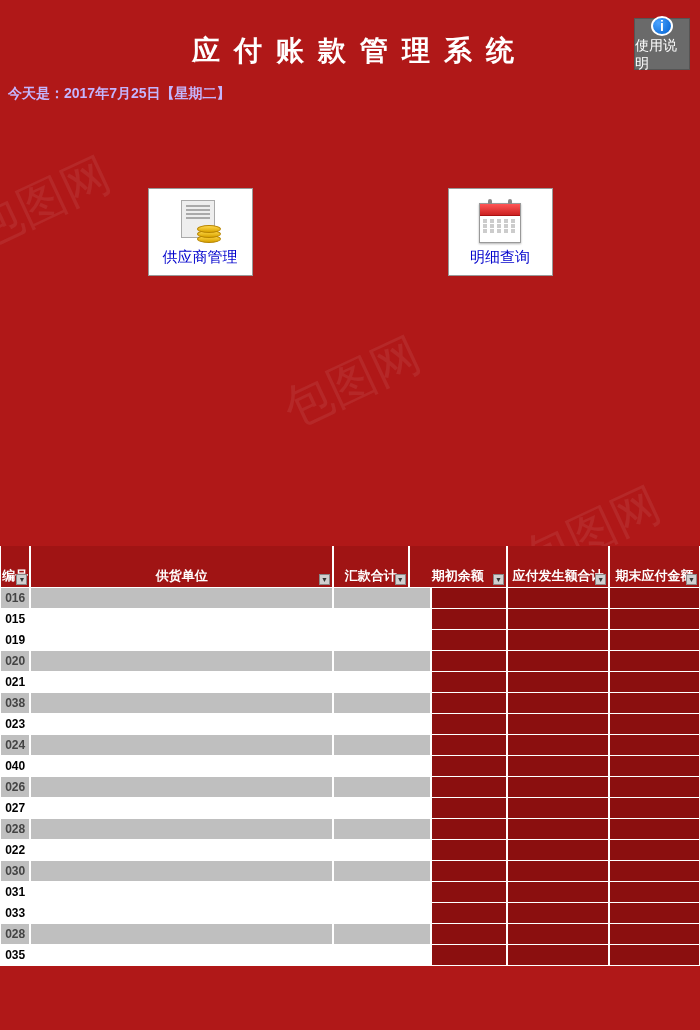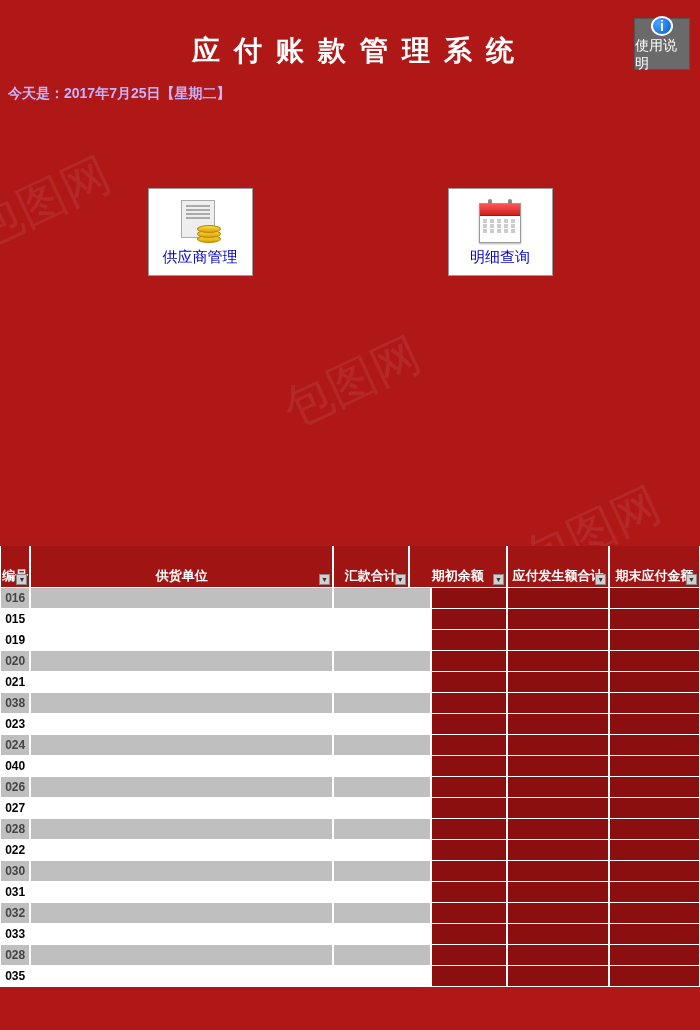--- a/index.html
+++ b/index.html
@@ -443,28 +443,20 @@
         <div class="cell right col-end"></div>
       </div>
       <div class="row even">
         <div class="cell left col-id">031</div>
         <div class="cell left col-sup"></div>
         <div class="cell left col-bal"></div>
         <div class="cell right col-rem"></div>
         <div class="cell right col-pay"></div>
         <div class="cell right col-end"></div>
       </div>
-      <div class="row odd">
-        <div class="cell left col-id">032</div>
-        <div class="cell left col-sup"></div>
-        <div class="cell left col-bal"></div>
-        <div class="cell right col-rem"></div>
-        <div class="cell right col-pay"></div>
-        <div class="cell right col-end"></div>
-      </div>
       <div class="row even">
         <div class="cell left col-id">033</div>
         <div class="cell left col-sup"></div>
         <div class="cell left col-bal"></div>
         <div class="cell right col-rem"></div>
         <div class="cell right col-pay"></div>
         <div class="cell right col-end"></div>
       </div>
       <div class="row odd">
         <div class="cell left col-id">028</div>

